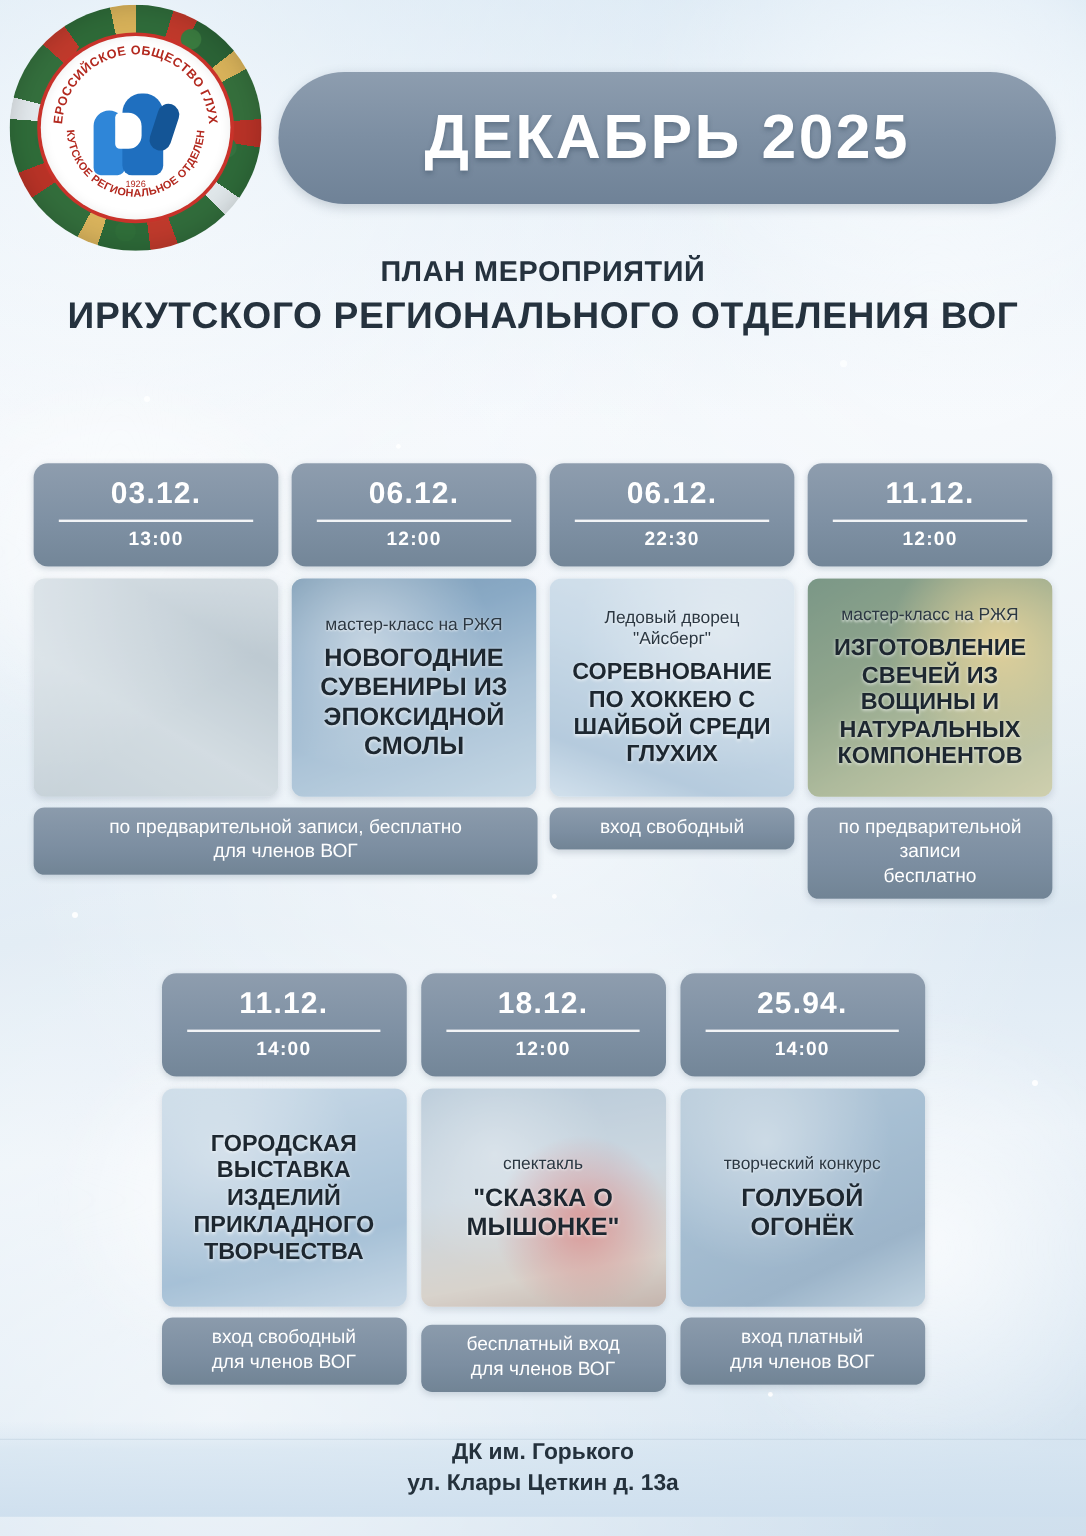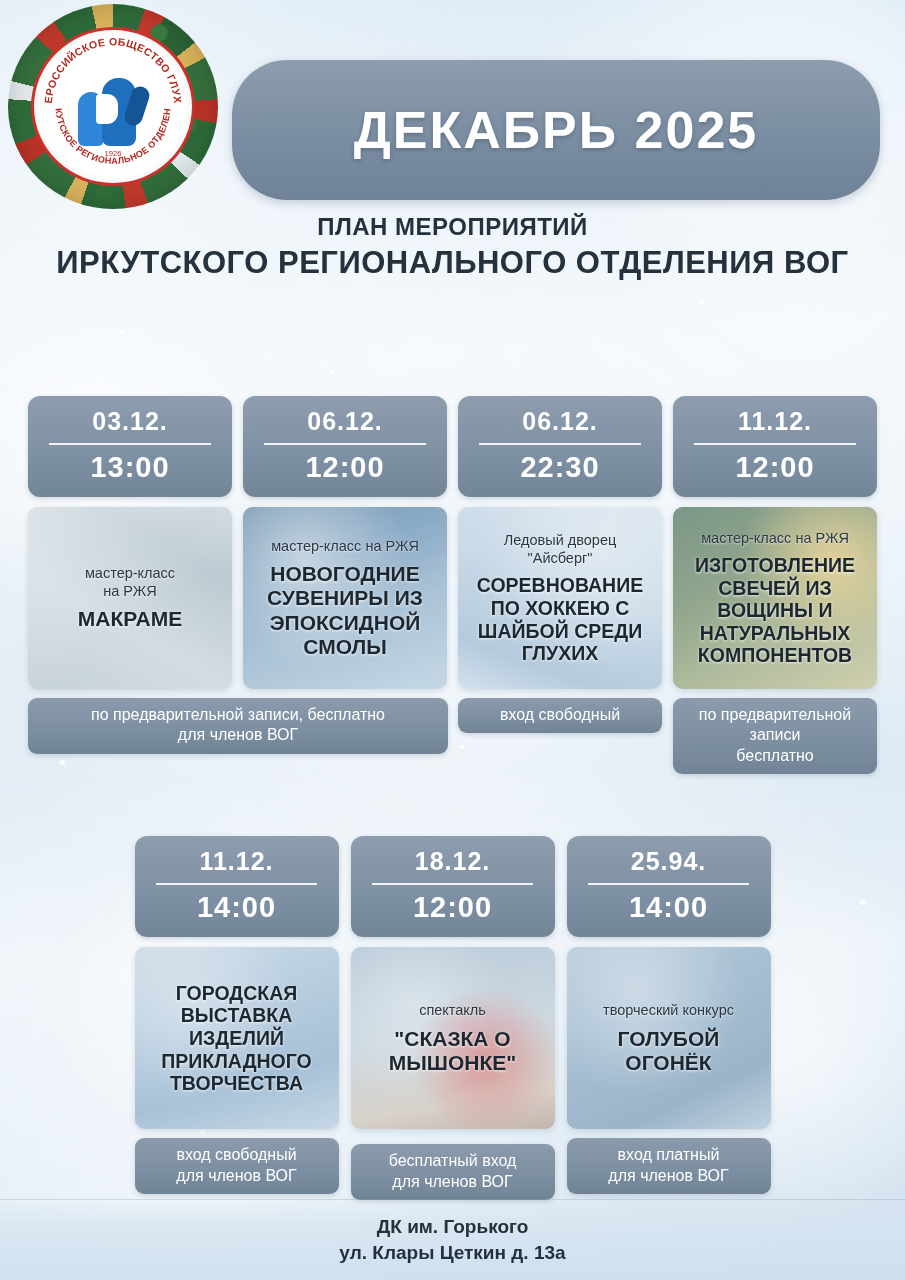--- a/index.html
+++ b/index.html
@@ -139,21 +139,21 @@
     background: #ffffff;
     border-radius: 4px 11px 11px 4px;
   }
 
   
   .month-banner {
     position: absolute;
     left: 232px;
     top: 60px;
     width: 648px;
-    height: 140px;
+    height: 110px;
     border-radius: 55px;
     background: linear-gradient(180deg, #8d9daf 0%, #7d8fa3 48%, #6f8297 100%);
     box-shadow: 0 3px 10px rgba(60,80,100,0.25);
     display: flex;
     align-items: center;
     justify-content: center;
   }
   .month-title {
     color: #ffffff;
     font-size: 52px;
@@ -179,21 +179,21 @@
   
   .rows {
     position: relative;
     padding: 0 8px;
   }
   .row {
     display: flex;
     justify-content: center;
     gap: 12px;
   }
-  .row.row1 { margin-top: 44px; gap: 11px; }
+  .row.row1 { margin-top: 34px; gap: 11px; }
   .row.row2 { margin-top: 62px; }
 
   .card {
     width: 204px;
     display: flex;
     flex-direction: column;
     font-family: "Liberation Sans", sans-serif;
   }
 
   .card-date {
@@ -209,21 +209,21 @@
     font-weight: bold;
     letter-spacing: 1px;
   }
   .card-date .sep {
     height: 2px;
     background: rgba(255,255,255,0.9);
     margin: 7px auto 6px;
     width: 86%;
   }
   .card-date .t {
-    font-size: 29px;
+    font-size: 16px;
     font-weight: bold;
     letter-spacing: 1px;
   }
 
   .card-body {
     margin-top: 10px;
     position: relative;
     min-height: 162px;
     border-radius: 10px;
     overflow: hidden;
@@ -315,21 +315,21 @@
     background:
       radial-gradient(circle at 35% 25%, rgba(255,255,255,0.5), rgba(255,255,255,0) 55%),
       linear-gradient(155deg, #9fb9cd 0%, #7fa2bf 40%, #6c8fae 75%, #adc6d8 100%);
   }
 
   
   .footer {
     position: absolute;
     left: 0;
     right: 0;
-    bottom: 0;
+    bottom: 16px;
     height: 80px;
     background: linear-gradient(180deg, rgba(216,230,242,0.0) 0%, rgba(214,229,241,0.75) 30%, rgba(206,223,238,0.95) 100%);
     display: flex;
     flex-direction: column;
     justify-content: center;
     align-items: center;
   }
   .footer .line {
     font-size: 19px;
     font-weight: bold;
@@ -409,25 +409,20 @@
 
       <div class="card">
         <div class="card-date">
           <div class="d">03.12.</div>
           <div class="sep"></div>
           <div class="t">13:00</div>
         </div>
         <div class="card-body">
           <div class="photo ph-macrame"></div>
           <div class="veil"></div>
-          <div class="txt">
-            <div class="subtitle" style="white-space:pre-line;">мастер-класс
-на РЖЯ</div>
-            <div class="title">МАКРАМЕ</div>
-          </div>
         </div>
         <div class="card-note" style="white-space:pre-line; width:408px;">по предварительной записи, бесплатно
 для членов ВОГ</div>
       </div>
 
       <div class="card">
         <div class="card-date">
           <div class="d">06.12.</div>
           <div class="sep"></div>
           <div class="t">12:00</div>

